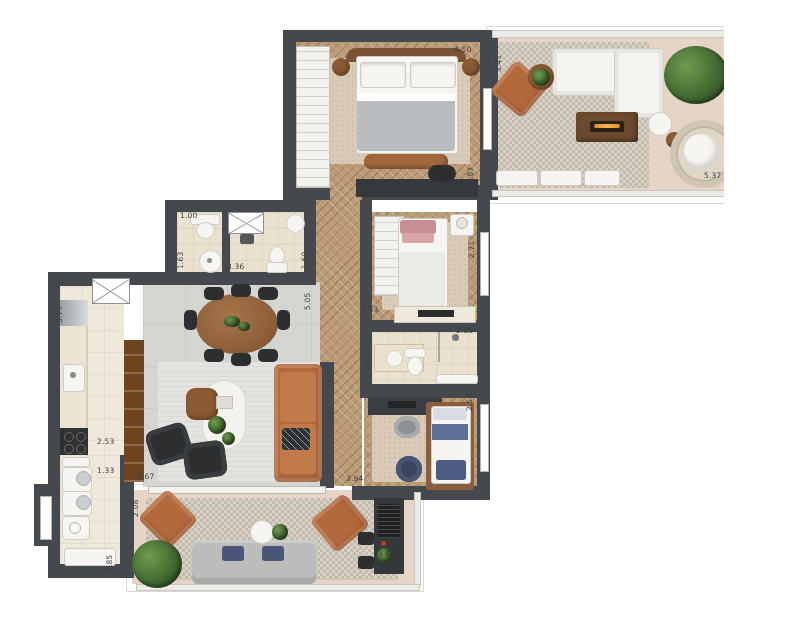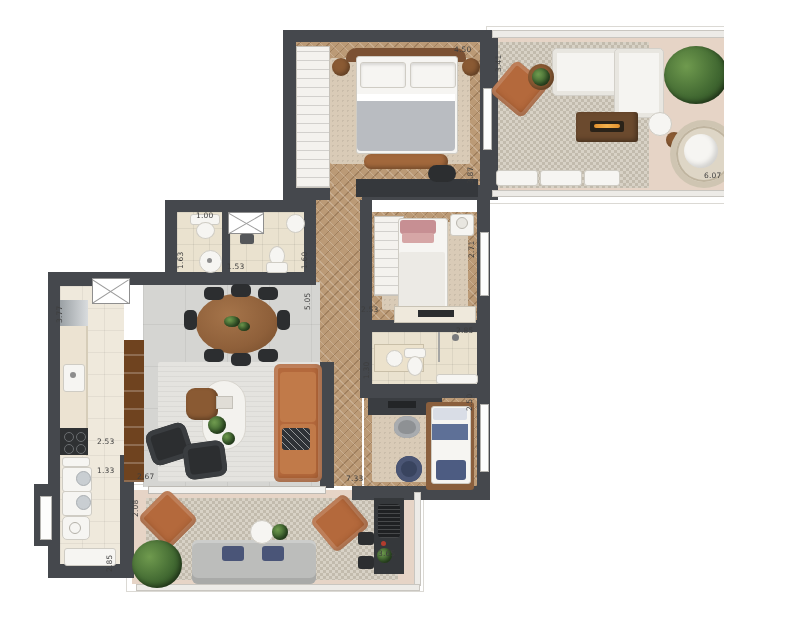--- a/index.html
+++ b/index.html
@@ -250,32 +250,32 @@
   <div class="abs circle" style="left:670px;top:120px;width:56px;height:56px;background:#ded6c6;border:6px solid #cfc5b2;box-shadow:inset 0 0 0 2px #bfb49f"></div>
   <div class="abs circle" style="left:684px;top:134px;width:34px;height:34px;background:#f6f5f2;box-shadow:inset -3px -3px 5px rgba(0,0,0,.15)"></div>
   <div class="hedge" style="left:736px;top:44px;width:16px;height:146px"></div>
   <div class="white" style="left:496px;top:170px;width:40px;height:14px"></div>
   <div class="white" style="left:540px;top:170px;width:40px;height:14px"></div>
   <div class="white" style="left:584px;top:170px;width:34px;height:14px"></div>
 
   <div class="dim" style="left:454px;top:46px">4.50</div>
   <div class="dim v" style="left:467px;top:184px">3.87</div>
   <div class="dim v" style="left:495px;top:72px">3.41</div>
-  <div class="dim" style="left:704px;top:172px">6.07</div>
-  <div class="dim" style="left:196px;top:212px">1.00</div>
+  <div class="dim" style="left:704px;top:172px">5.37</div>
+  <div class="dim" style="left:180px;top:212px">1.00</div>
   <div class="dim v" style="left:177px;top:269px">1.63</div>
-  <div class="dim" style="left:227px;top:263px">1.53</div>
+  <div class="dim" style="left:227px;top:263px">3.36</div>
   <div class="dim v" style="left:301px;top:269px">1.60</div>
   <div class="dim v" style="left:304px;top:310px">5.05</div>
   <div class="dim v" style="left:468px;top:258px">2.71</div>
   <div class="dim" style="left:361px;top:306px">2.53</div>
   <div class="dim" style="left:456px;top:327px">2.85</div>
   <div class="dim v" style="left:363px;top:379px">1.30</div>
   <div class="dim v" style="left:466px;top:411px">2.50</div>
-  <div class="dim" style="left:346px;top:475px">7.33</div>
+  <div class="dim" style="left:346px;top:475px">3.94</div>
   <div class="dim v" style="left:56px;top:323px">3.77</div>
   <div class="dim" style="left:97px;top:438px">2.53</div>
   <div class="dim" style="left:97px;top:467px">1.33</div>
   <div class="dim" style="left:137px;top:473px">2.67</div>
   <div class="dim v" style="left:106px;top:572px">2.85</div>
   <div class="dim v" style="left:132px;top:517px">2.08</div>
   <div class="dim" style="left:378px;top:550px">3.65</div>
 
 </div>
 

